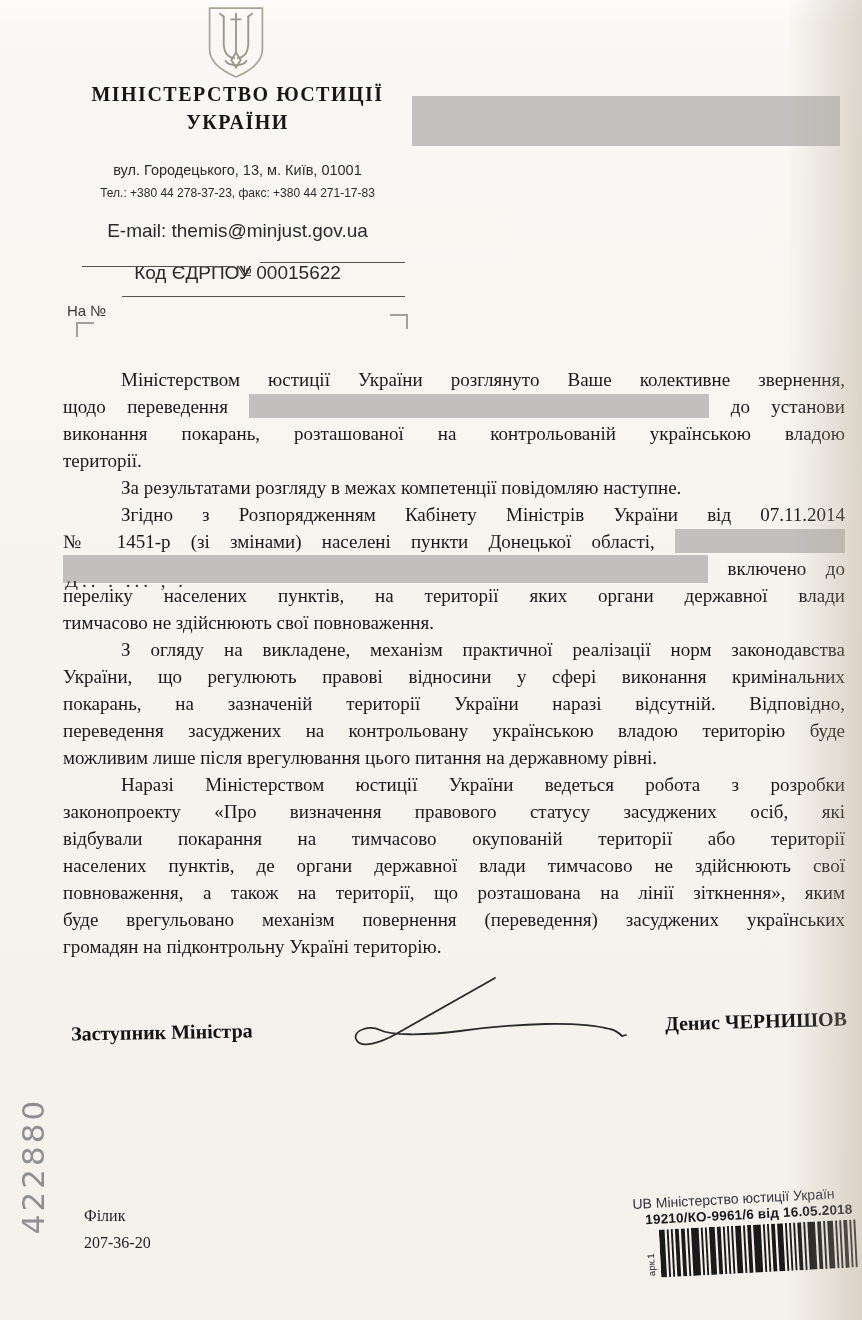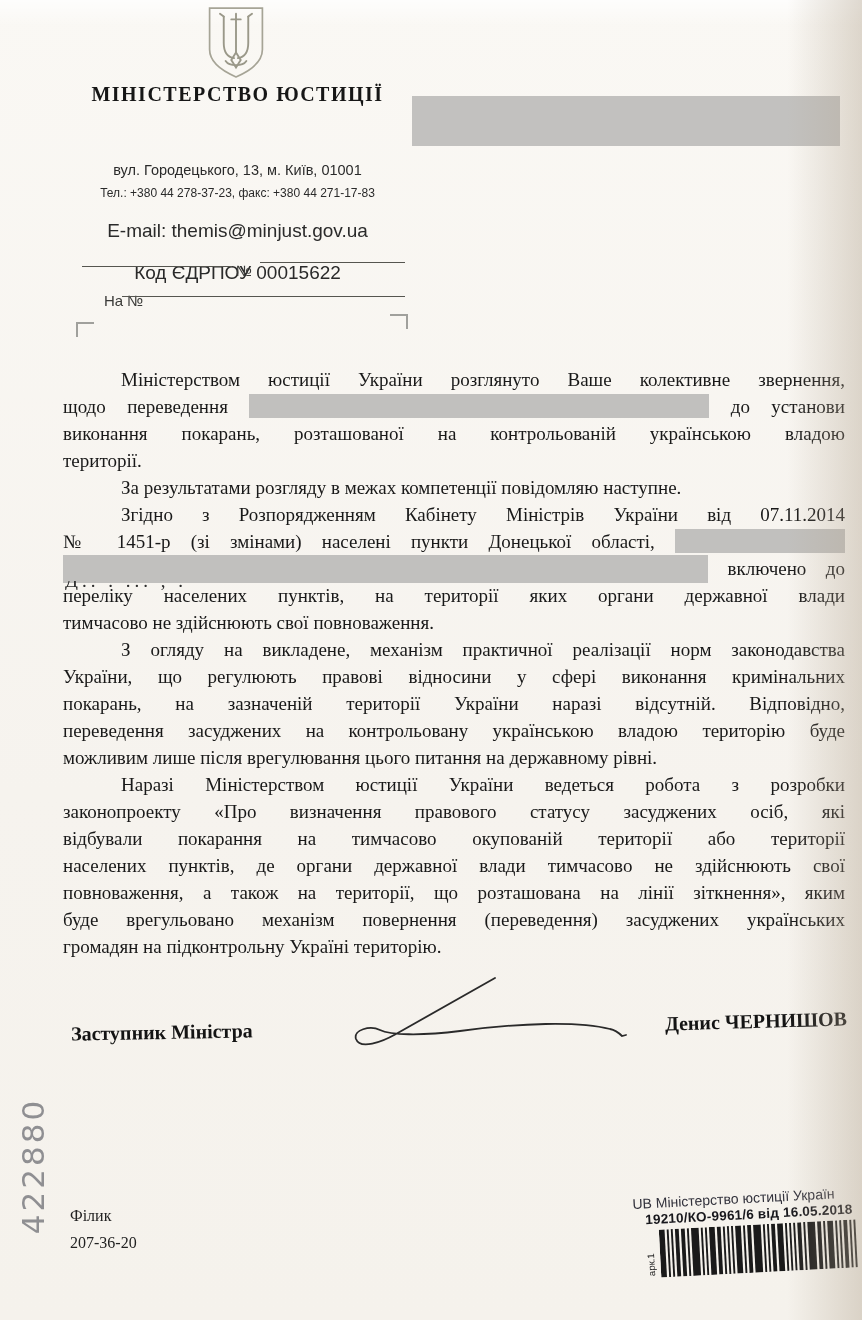--- a/index.html
+++ b/index.html
@@ -48,21 +48,21 @@
   
   .ref-underline{position:absolute;border-bottom:1.6px solid #55554f;}
   .u-a1{left:82px;top:266px;width:150px;}
   .u-a2{left:260px;top:262px;width:145px;}
   .u-b{left:122px;top:296px;width:283px;}
   .ref-label{
     position:absolute;font-family:"Liberation Sans", sans-serif;
     font-size:15px;color:#3a3a38;
   }
   .lab-no{left:236px;top:262px;}
-  .lab-nano{left:67px;top:292px;margin-left:37px;}
+  .lab-nano{left:67px;top:302px;}
   .corner{position:absolute;width:16px;height:13px;}
   .corner.cl{left:76px;top:322px;border-left:2px solid #a0a09c;border-top:2px solid #a0a09c;}
   .corner.cr{left:390px;top:314px;border-right:2px solid #a0a09c;border-top:2px solid #a0a09c;}
 
   
   .letter-body{
     position:absolute;left:63px;top:366px;width:782px;
     font-size:19px;line-height:27px;color:#191919;
   }
   .bline{position:relative;height:27px;white-space:nowrap;}
@@ -92,21 +92,21 @@
     white-space:nowrap;
   }
 
   
   .vert-num{
     position:absolute;left:-42px;top:1148px;width:150px;text-align:center;
     font-family:"DejaVu Sans", sans-serif;font-size:31px;letter-spacing:3px;
     color:#8f8f92;transform:rotate(-90deg);
   }
   .executor{
-    position:absolute;left:70px;top:1202px;font-size:16px;line-height:27px;color:#222;
+    position:absolute;left:84px;top:1202px;font-size:16px;line-height:27px;color:#222;
   }
   .stamp{
     position:absolute;left:632px;top:1196px;width:240px;
     transform:rotate(-3deg);transform-origin:left top;
     font-family:"Liberation Sans", sans-serif;
   }
   .stamp-org{font-size:14px;color:#32323c;white-space:nowrap;}
   .stamp-reg{font-size:13.5px;font-weight:bold;color:#17171c;margin-top:1px;padding-left:12px;white-space:nowrap;letter-spacing:0.2px;}
   .stamp-code{display:flex;align-items:flex-start;margin-top:3px;padding-left:10px;}
   .sheet-label{
@@ -130,20 +130,21 @@
         <path d="M35 50 L40 58 L35 66 L30 58 Z"></path>
         <path d="M24 59 C28 65 42 65 46 59"></path>
         <path d="M22 12 L18 9"></path>
         <path d="M48 12 L52 9"></path>
       </g>
     </svg>
   </div>
 
   <div class="org-name">
     <div>МІНІСТЕРСТВО ЮСТИЦІЇ</div>
+    <div>УКРАЇНИ</div>
   </div>
 
   <div class="contact">
     <div class="c-line addr">вул. Городецького, 13, м. Київ, 01001</div>
     <div class="c-line phone">Тел.: +380 44 278-37-23, факс: +380 44 271-17-83</div>
     <div class="c-line mail">E-mail: themis@minjust.gov.ua</div>
     <div class="c-line edrpou">Код ЄДРПОУ 00015622</div>
   </div>
 
   <div class="redact-top"></div>

